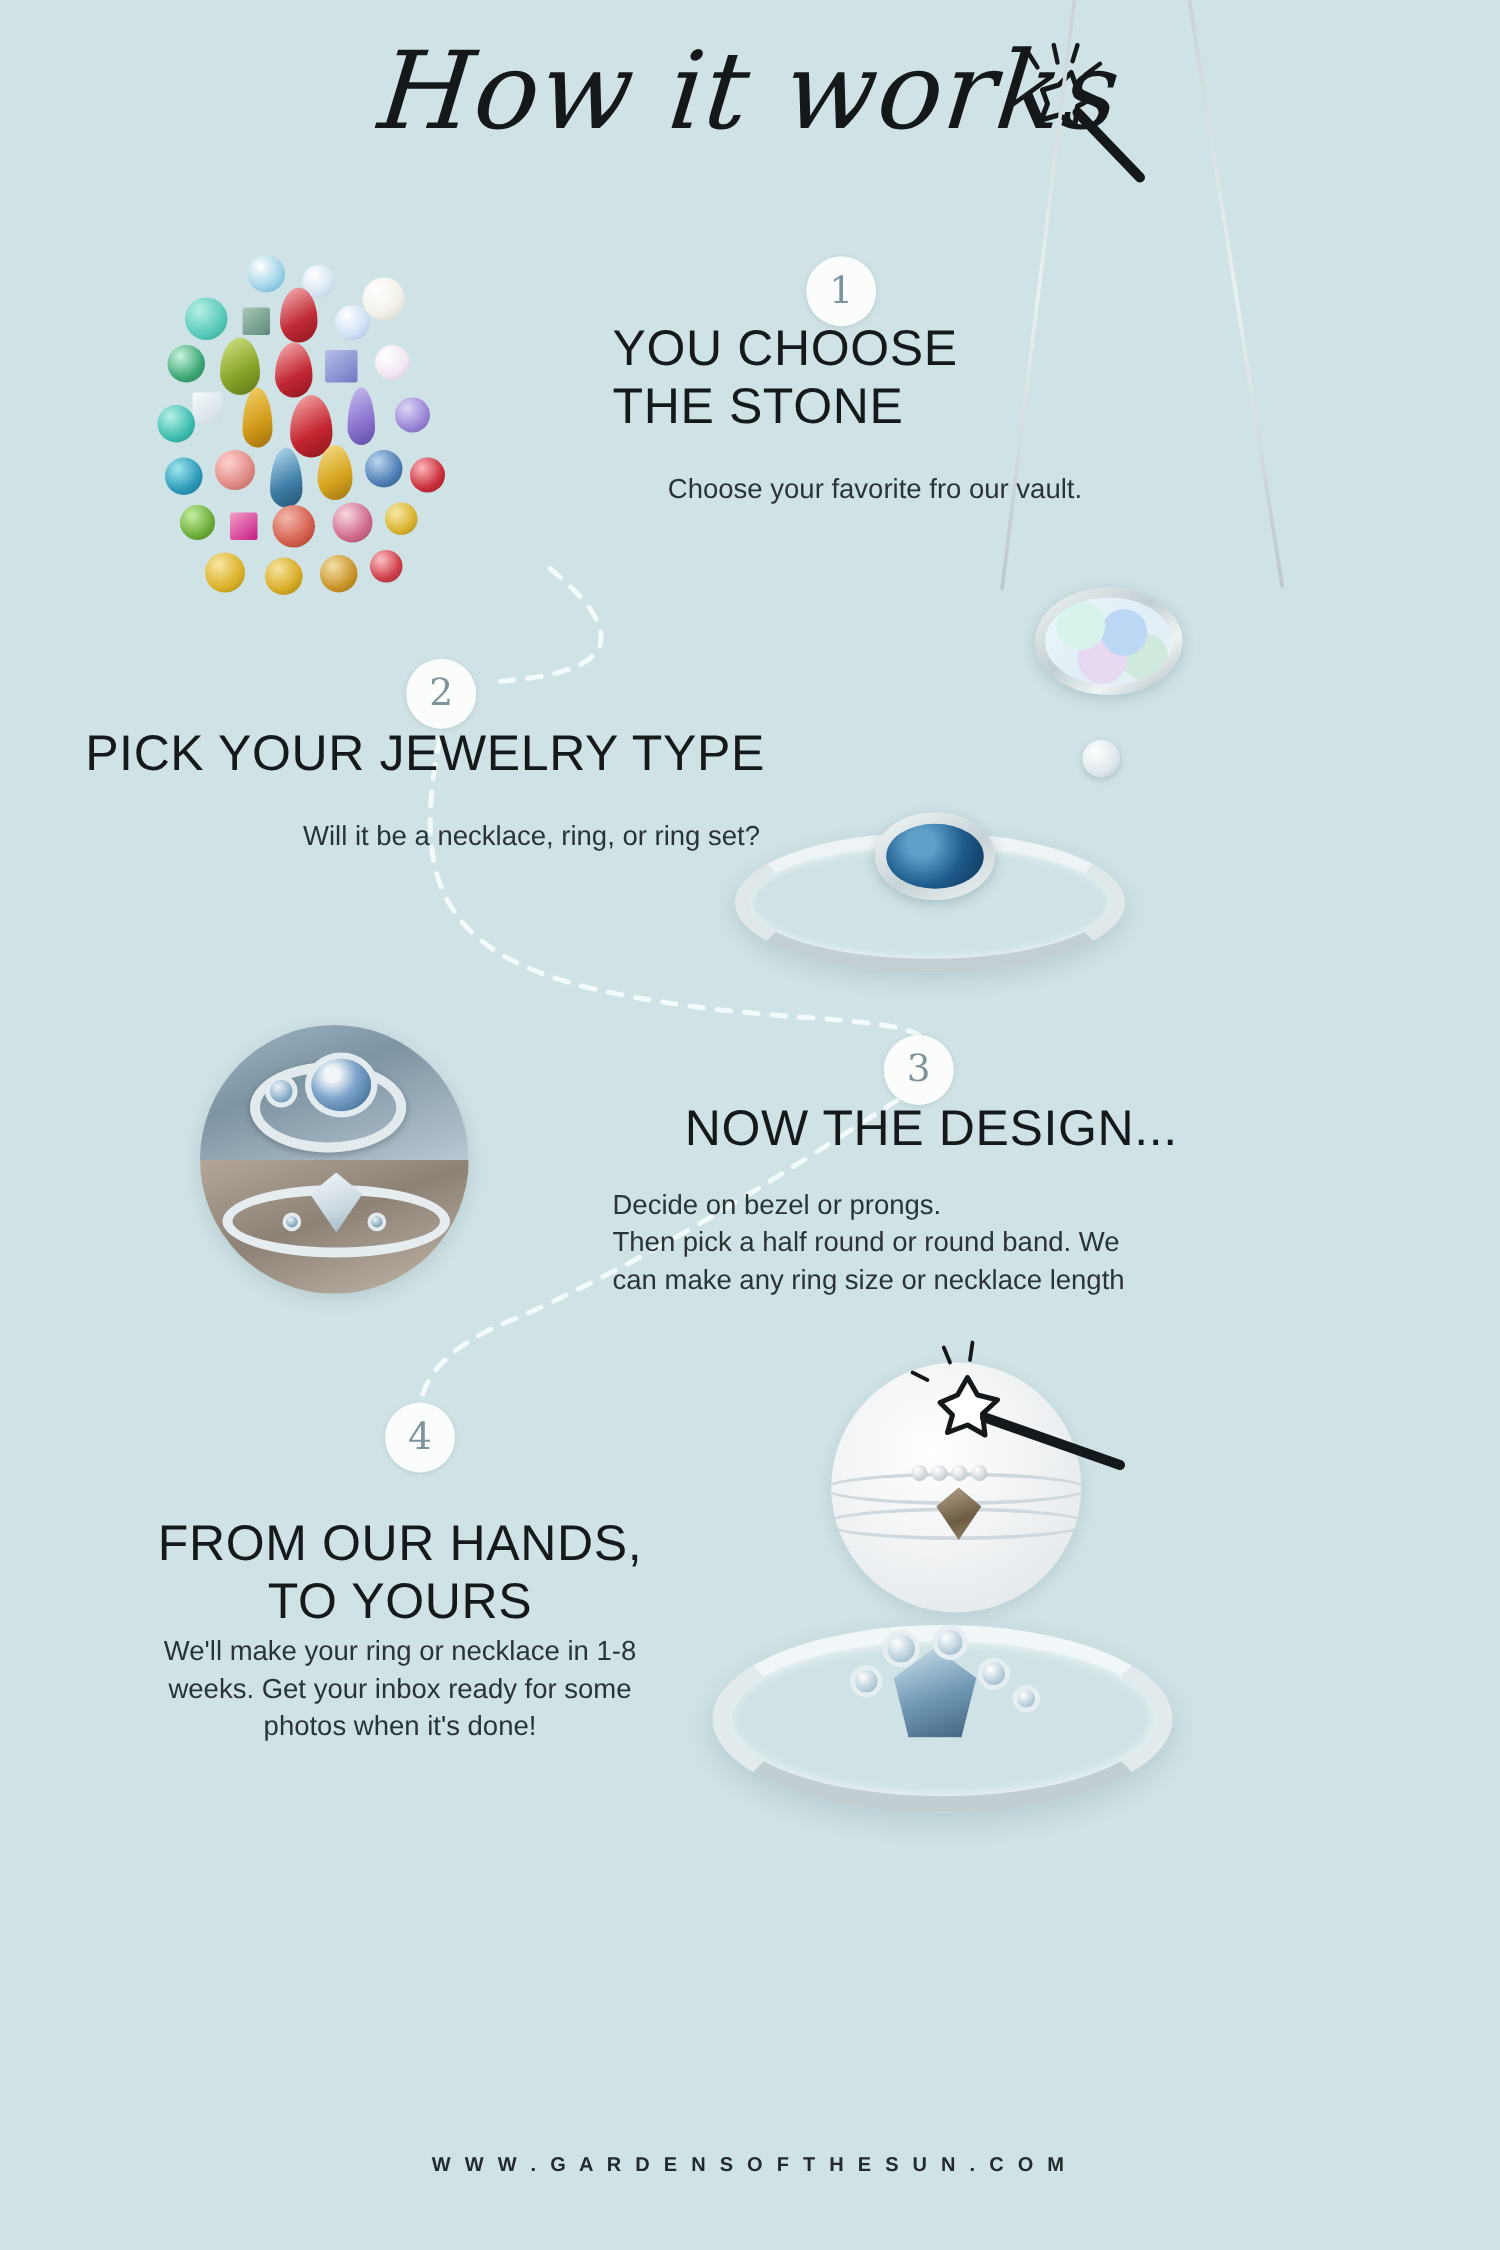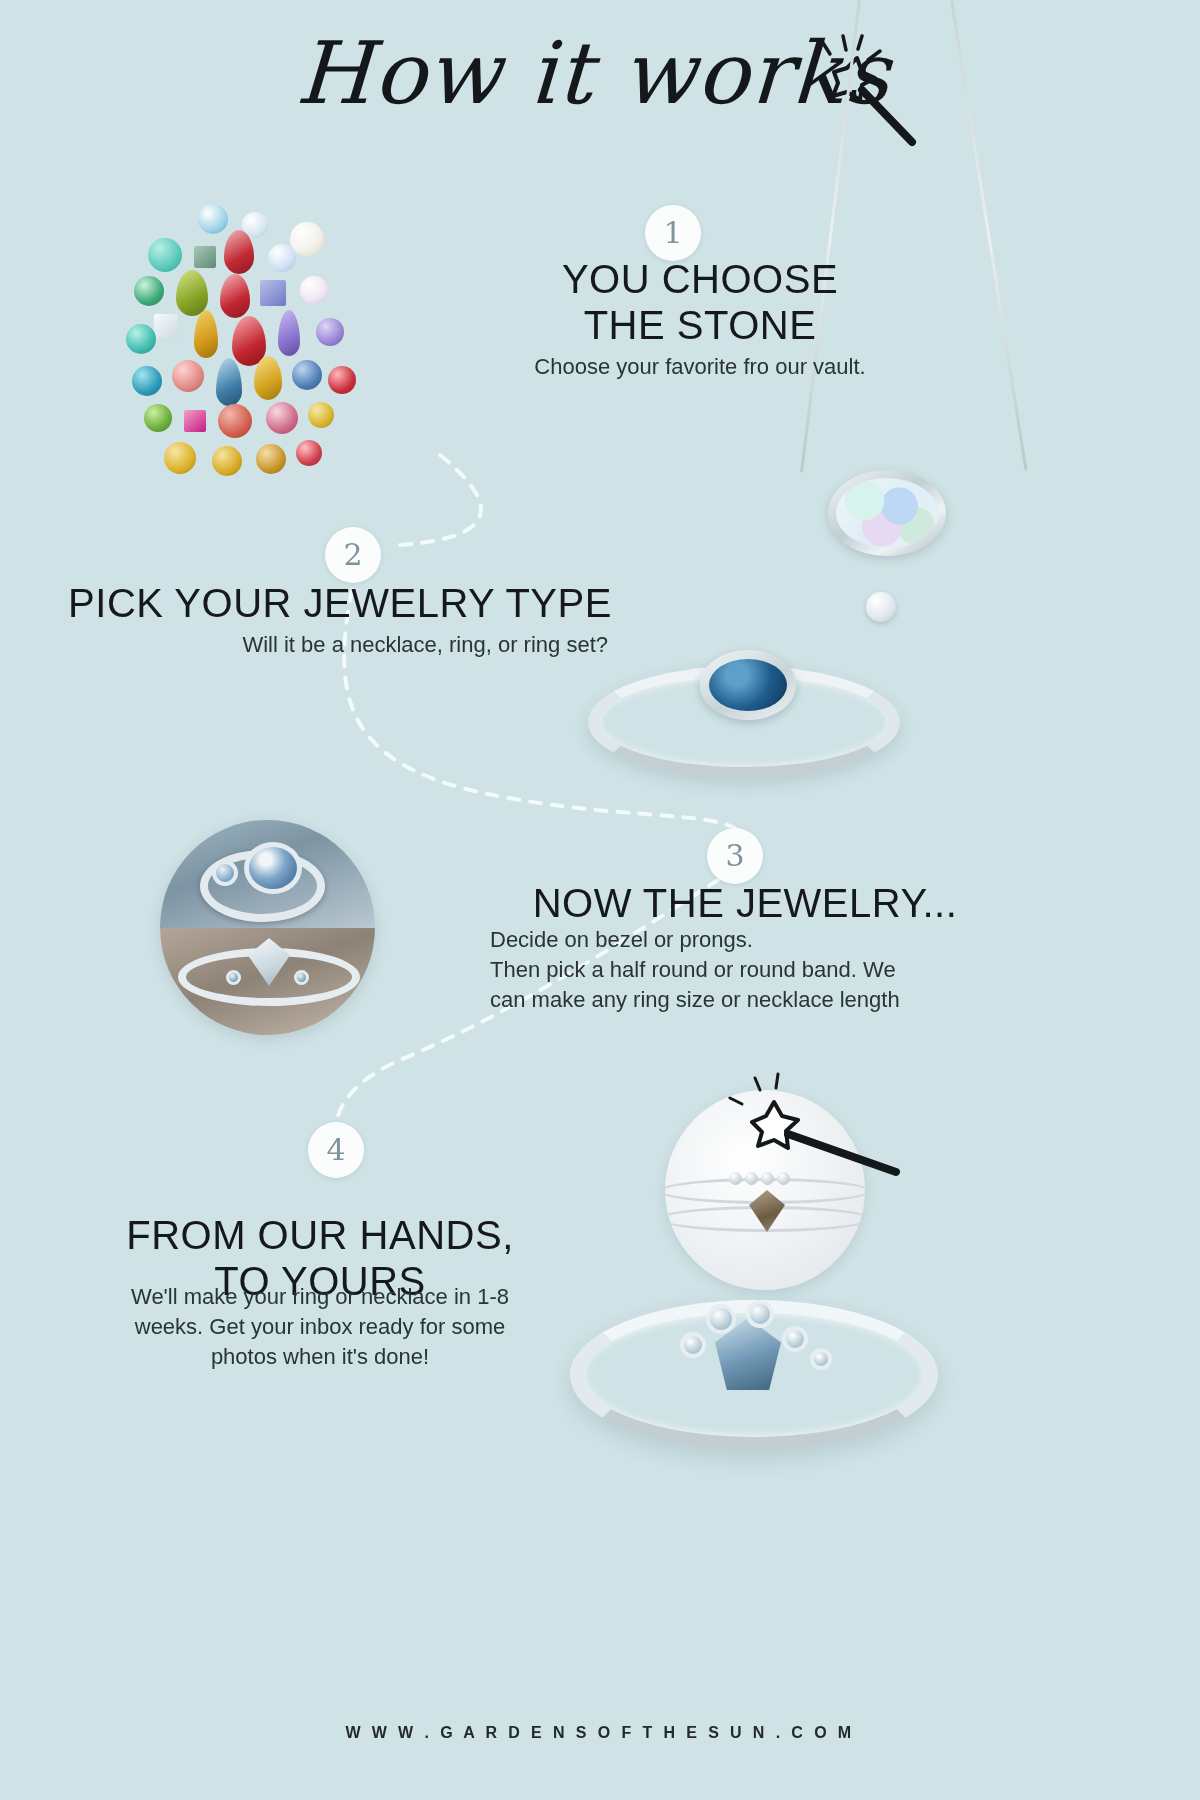--- a/index.html
+++ b/index.html
@@ -62,20 +62,21 @@
     white-space: pre-line;
   }
   .body {
     position: absolute;
     font-family: "Liberation Sans", sans-serif;
     font-weight: 300;
     font-size: 22px;
     color: #2a3336;
     line-height: 1.36;
     white-space: pre-line;
+    margin-top: 24px;
   }
 
   
   .dash-svg { position: absolute; left: 0; top: 0; width: 1200px; height: 1800px; pointer-events: none; }
   .dash {
     fill: none; stroke: #f3fafb; stroke-width: 4;
     stroke-dasharray: 11 11; stroke-linecap: round;
   }
 
   
@@ -305,21 +306,21 @@
   <div class="necklace-wrap">
     <div class="chain" style="left:58px;  top:0;   height:476px; transform:rotate(7deg); transform-origin: top center;"></div>
     <div class="chain" style="left:150px; top:0;   height:476px; transform:rotate(-9deg); transform-origin: top center;"></div>
     <div class="opal-bezel">
       <div class="opal-stone"></div>
     </div>
     <div class="pearl-drop"></div>
   </div>
 
   <div class="badge" style="left:645px; top:205px;">1</div>
-  <div class="headline" style="left:490px; top:256px; width:420px; text-align:center;">YOU CHOOSE
+  <div class="headline" style="left:490px; top:256px; width:420px; ">YOU CHOOSE
 THE STONE</div>
   <div class="body" style="left:470px; top:352px; width:460px; text-align:center;">Choose your favorite fro our vault.</div>
 
   <div class="ring2">
     <div class="band"></div>
     <div class="bezel">
       <div class="stone"></div>
     </div>
   </div>
 
@@ -333,21 +334,21 @@
     <div class="ring-top"></div>
     <div class="accent"></div>
     <div class="cab"></div>
     <div class="ring-bot"></div>
     <div class="kite"></div>
     <div class="spark" style="left:66px; top:150px;"></div>
     <div class="spark" style="left:134px; top:150px;"></div>
   </div>
 
   <div class="badge" style="left:707px; top:828px;">3</div>
-  <div class="headline" style="left:520px; top:880px; width:450px; text-align:center;">NOW THE JEWELRY...</div>
+  <div class="headline" style="left:520px; top:880px; width:450px; text-align:center;">NOW THE DESIGN...</div>
   <div class="body" style="left:490px; top:925px; width:510px; text-align:left;">Decide on bezel or prongs.
 Then pick a half round or round band. We
 can make any ring size or necklace length</div>
 
   <div class="circ4">
     <div class="b1"></div>
     <div class="b2"></div>
     <div class="cluster">
       <i></i>
         <i></i>

